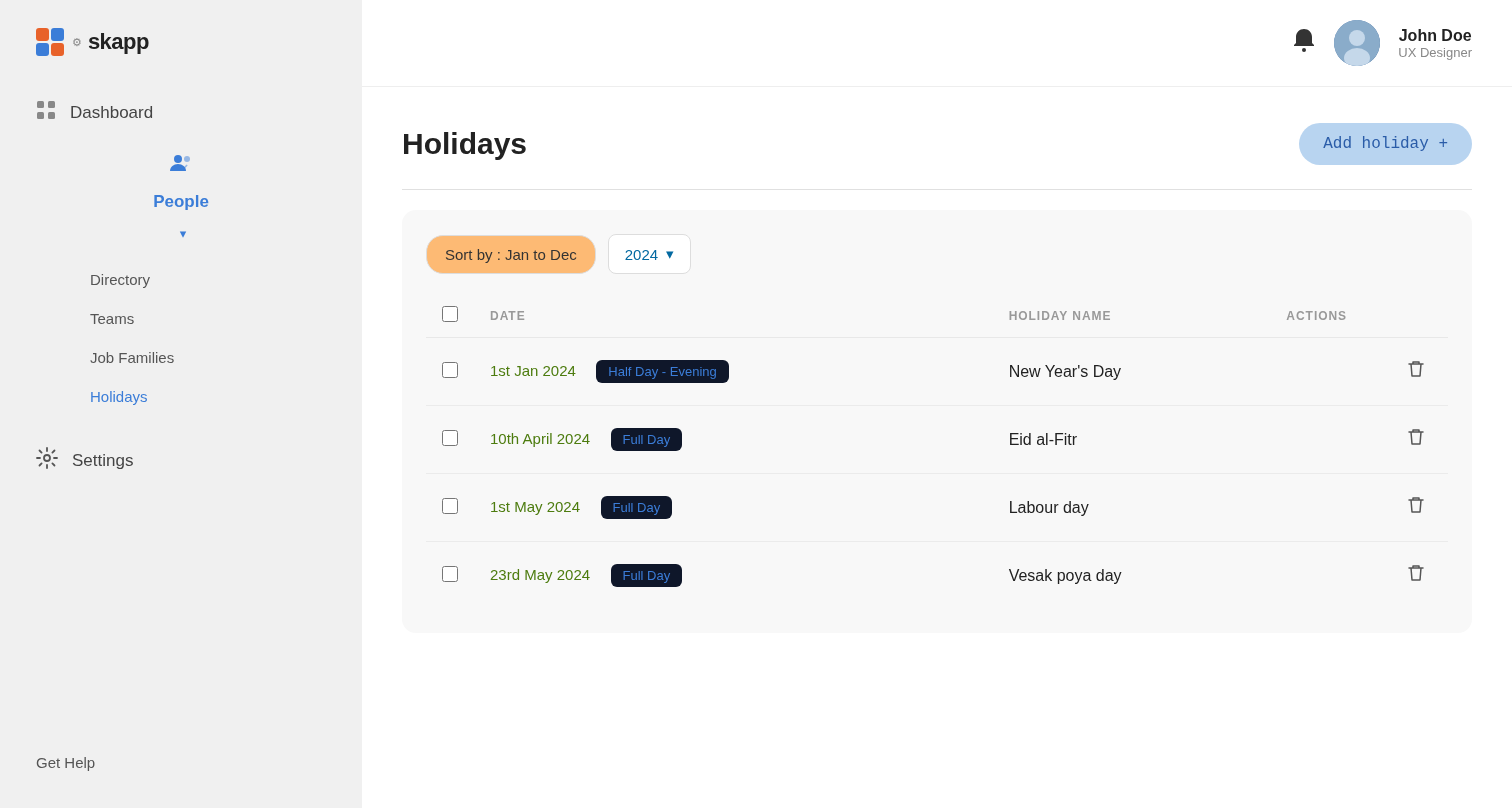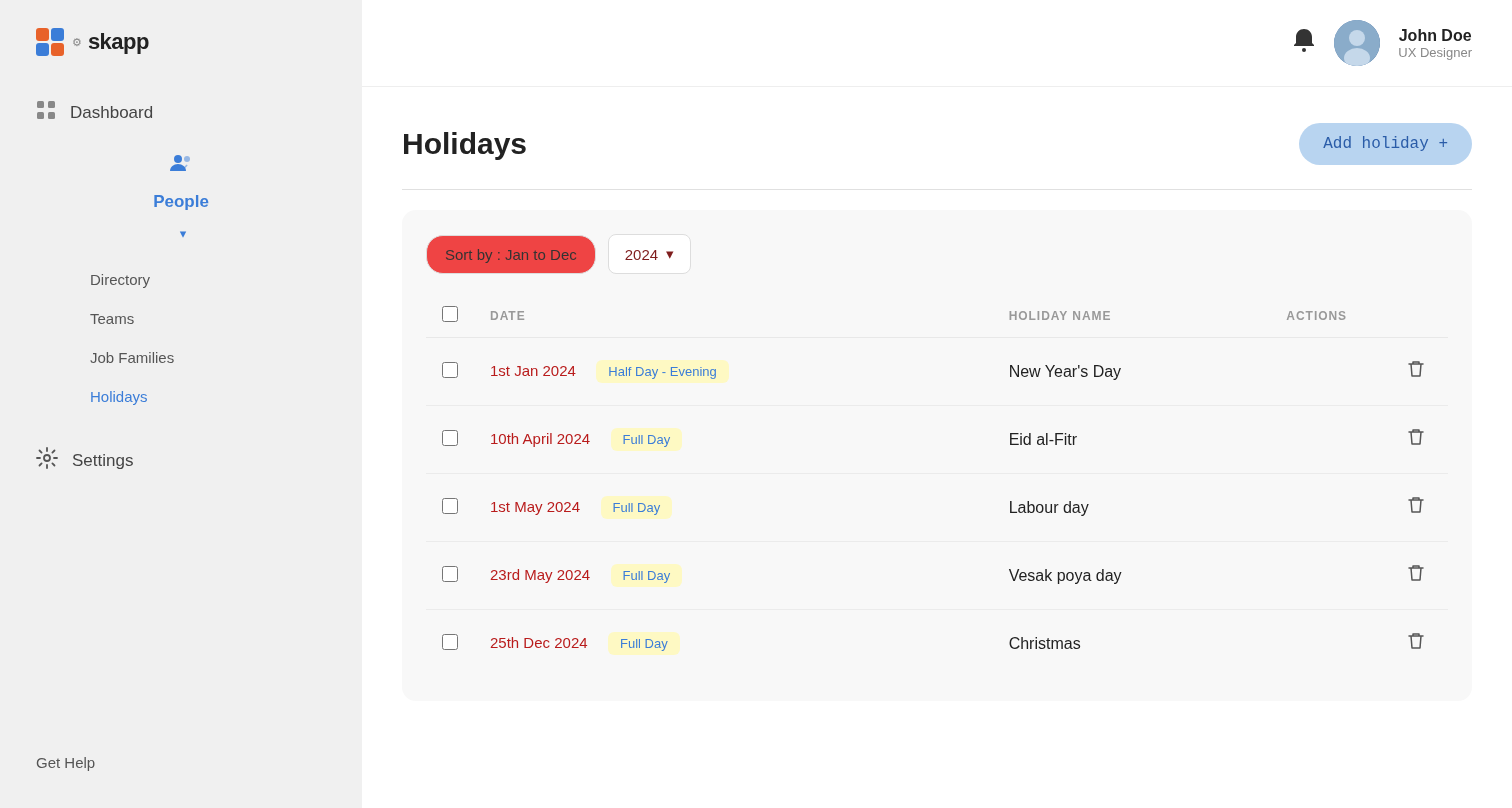--- a/index.html
+++ b/index.html
@@ -96,49 +96,49 @@
 
     
     .table-container {
       background: #f8f8f8; border-radius: 14px; padding: 24px; overflow: hidden;
     }
     .table-toolbar {
       display: flex; align-items: center; justify-content: space-between; margin-bottom: 20px;
     }
     .toolbar-left { display: flex; align-items: center; gap: 12px; }
     .sort-btn {
-      background: #ef4444; border: 1px solid #ddd; border-radius: 17px;
+      background: #fdba74; border: 1px solid #ddd; border-radius: 17px;
       padding: 10px 18px; font-size: 15px; color: #333; cursor: pointer; font-weight: 400;
     }
     .year-select {
       background: #fff; border: 1px solid #ddd; border-radius: 8px;
-      padding: 10px 16px; font-size: 15px; color: #7f1d1d; cursor: pointer;
+      padding: 10px 16px; font-size: 15px; color: #0369a1; cursor: pointer;
       display: flex; align-items: center; gap: 8px;
     }
     .delete-all-btn {
       background: #fff; border: 2px solid #e03030; border-radius: 30px;
       padding: 10px 22px; font-size: 15px; color: #3b7dd8; cursor: pointer;
       display: flex; align-items: center; gap: 8px; font-weight: 400;
       box-shadow: 0 0 0 2px #e0303033;
     }
 
     
     .table { width: 100%; border-collapse: collapse; }
     .table thead tr th {
       text-align: left; font-size: 12px; font-weight: 600; color: #999;
       letter-spacing: 0.08em; padding: 12px 16px; border-bottom: 1px solid #e8e8e8;
       text-transform: uppercase;
     }
     .table tbody tr { border-bottom: 1px solid #ebebeb; }
     .table tbody tr:last-child { border-bottom: none; }
     .table tbody tr td { padding: 18px 16px; font-size: 16px; color: #333; vertical-align: middle; }
 
-    .date-cell { font-size: 15px; font-weight: 500; color: #b91c1c; }
+    .date-cell { font-size: 15px; font-weight: 500; color: #4d7c0f; }
     .type-badge {
-      display: inline-block; background: #fef9c3; color: #3b7dd8; border-radius: 6px;
+      display: inline-block; background: #0f172a; color: #3b7dd8; border-radius: 6px;
       padding: 4px 12px; font-size: 13px; margin-left: 16px; font-weight: 400;
     }
     .holiday-name-cell { font-size: 16px; color: #222; font-weight: 500; }
     .action-cell { text-align: right; }
     .delete-icon-btn {
       background: none; border: none; cursor: pointer; font-size: 18px; color: #555;
       padding: 4px 8px;
     }
 
     .checkbox-col { width: 40px; }
@@ -351,36 +351,17 @@
         <span class="holiday-name-cell">Vesak poya day</span>
       </td>
       <td class="action-cell">
         <button class="delete-icon-btn">
           <svg width="16" height="18" viewBox="0 0 16 18" fill="none">
             <path d="M1 4h14M5 4V2h6v2M3 4l1 12h8l1-12" stroke="#555" stroke-width="1.5" stroke-linecap="round" stroke-linejoin="round"></path>
           </svg>
         </button>
       </td>
     </tr>
-            <tr>
-      <td>
-        <input type="checkbox" style="">
-      </td>
-      <td>
-        <span class="date-cell">25th Dec 2024</span>
-        <span class="type-badge">Full Day</span>
-      </td>
-      <td>
-        <span class="holiday-name-cell">Christmas</span>
-      </td>
-      <td class="action-cell">
-        <button class="delete-icon-btn">
-          <svg width="16" height="18" viewBox="0 0 16 18" fill="none">
-            <path d="M1 4h14M5 4V2h6v2M3 4l1 12h8l1-12" stroke="#555" stroke-width="1.5" stroke-linecap="round" stroke-linejoin="round"></path>
-          </svg>
-        </button>
-      </td>
-    </tr>
           </tbody>
       </table>
     </div>
   </div>
 </main>
 
 </body></html>

